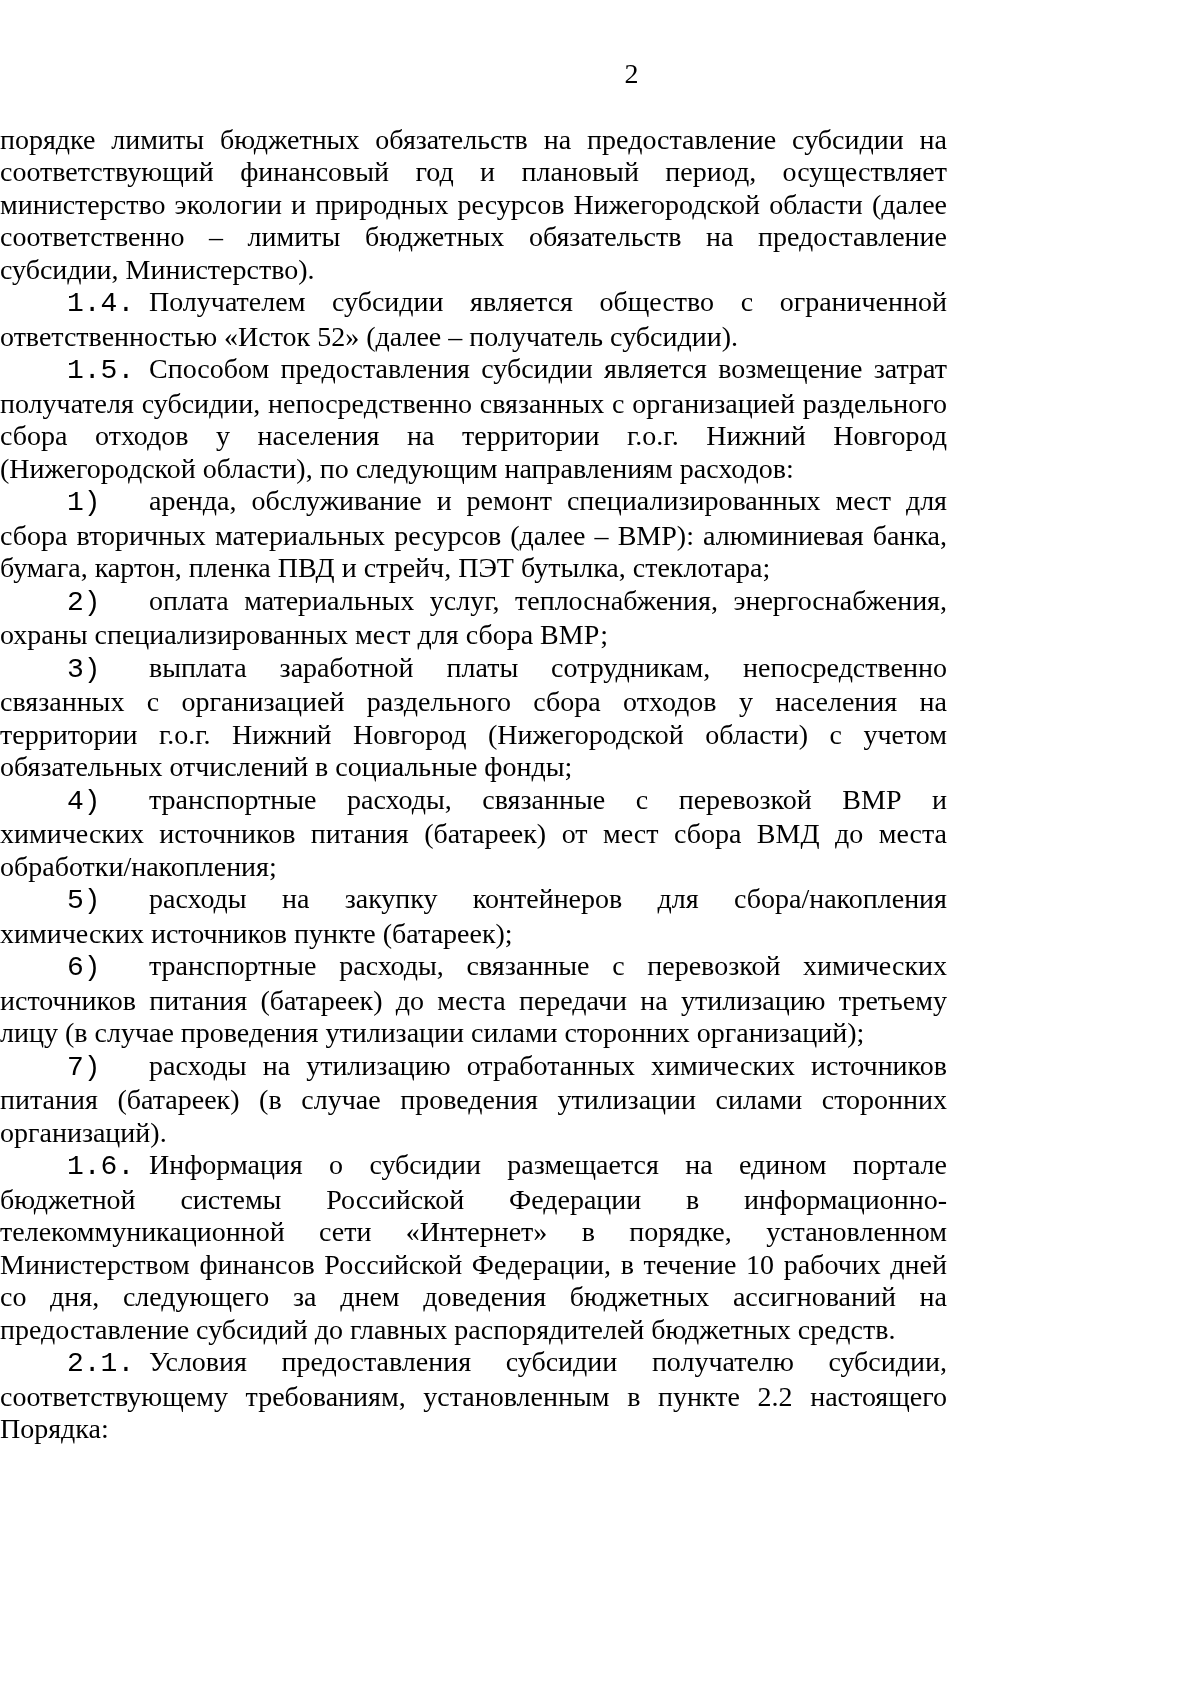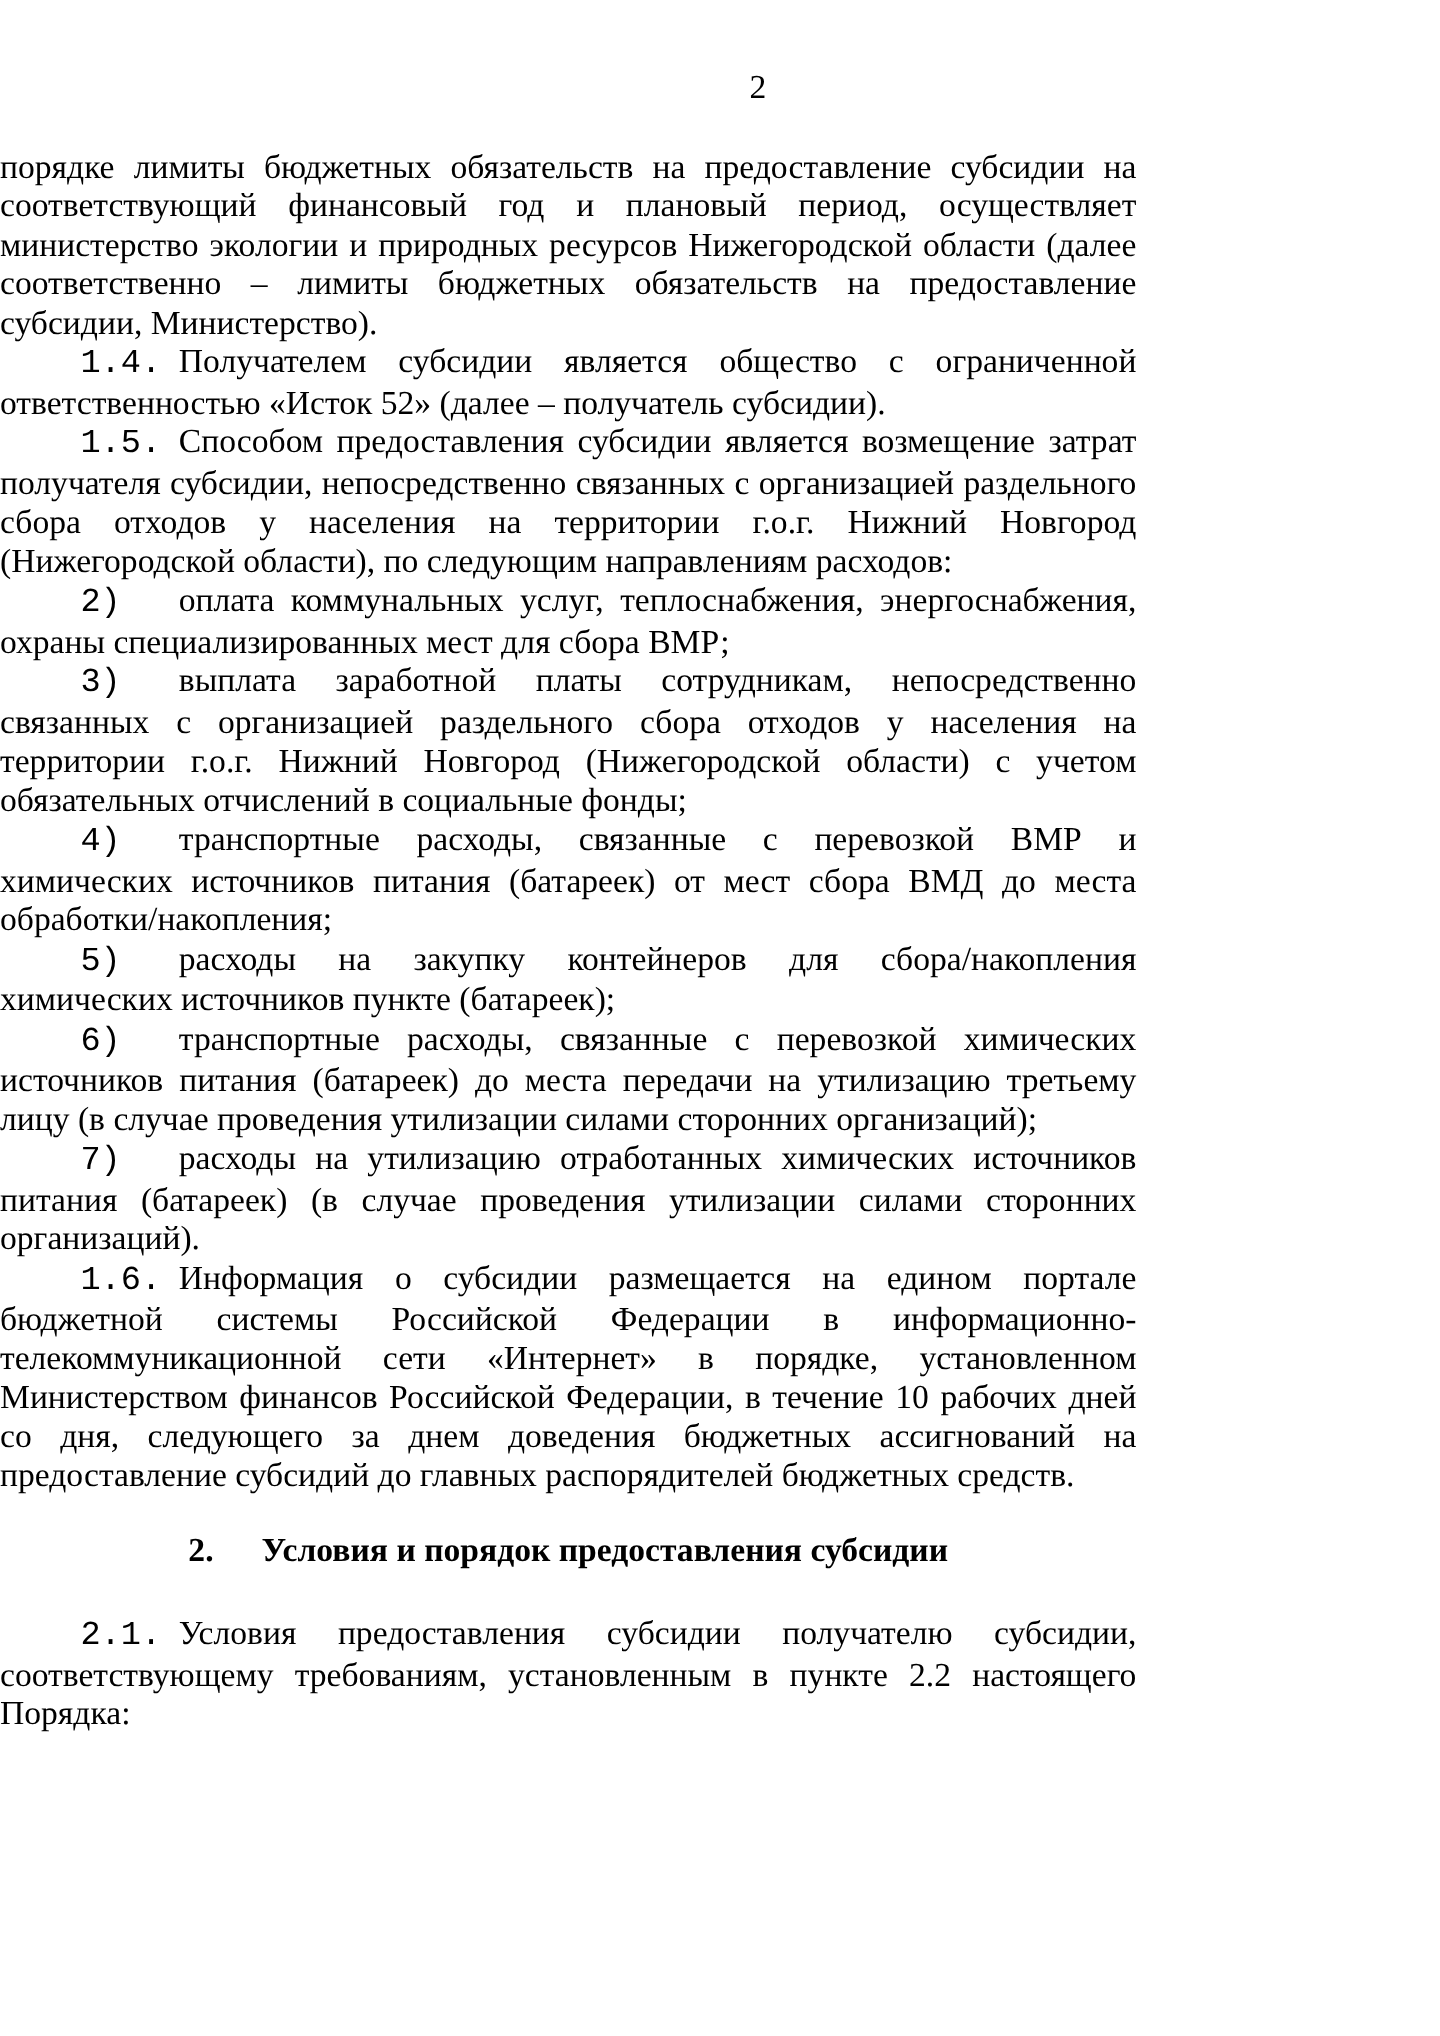--- a/index.html
+++ b/index.html
@@ -61,33 +61,33 @@
   <div class="page-number">2</div>
 
   <div class="content">
 
     <p class="para continuation"><span>порядке лимиты бюджетных обязательств на предоставление субсидии на соответствующий финансовый год и плановый период, осуществляет министерство экологии и природных ресурсов Нижегородской области (далее соответственно – лимиты бюджетных обязательств на предоставление субсидии, Министерство).</span></p>
 
     <p class="para"><span class="pnum">1.4.</span><span>Получателем субсидии является общество с ограниченной ответственностью «Исток 52» (далее – получатель субсидии).</span></p>
 
     <p class="para"><span class="pnum">1.5.</span><span>Способом предоставления субсидии является возмещение затрат получателя субсидии, непосредственно связанных с организацией раздельного сбора отходов у населения на территории г.о.г. Нижний Новгород (Нижегородской области), по следующим направлениям расходов:</span></p>
 
+    <p class="para"><span class="pnum">1)</span><span>аренда, обслуживание и ремонт специализированных мест для сбора вторичных материальных ресурсов (далее – ВМР): алюминиевая банка, бумага, картон, пленка ПВД и стрейч, ПЭТ бутылка, стеклотара;</span></p>
 
-    <p class="para"><span class="pnum">2)</span><span>оплата коммунальных услуг, теплоснабжения, энергоснабжения, охраны специализированных мест для сбора ВМР;</span></p>
+    <p class="para"><span class="pnum">2)</span><span>оплата материальных услуг, теплоснабжения, энергоснабжения, охраны специализированных мест для сбора ВМР;</span></p>
 
     <p class="para"><span class="pnum">3)</span><span>выплата заработной платы сотрудникам, непосредственно связанных с организацией раздельного сбора отходов у населения на территории г.о.г. Нижний Новгород (Нижегородской области) с учетом обязательных отчислений в социальные фонды;</span></p>
 
     <p class="para"><span class="pnum">4)</span><span>транспортные расходы, связанные с перевозкой ВМР и химических источников питания (батареек) от мест сбора ВМД до места обработки/накопления;</span></p>
 
     <p class="para"><span class="pnum">5)</span><span>расходы на закупку контейнеров для сбора/накопления химических источников пункте (батареек);</span></p>
 
     <p class="para"><span class="pnum">6)</span><span>транспортные расходы, связанные с перевозкой химических источников питания (батареек) до места передачи на утилизацию третьему лицу (в случае проведения утилизации силами сторонних организаций);</span></p>
 
     <p class="para"><span class="pnum">7)</span><span>расходы на утилизацию отработанных химических источников питания (батареек) (в случае проведения утилизации силами сторонних организаций).</span></p>
 
     <p class="para"><span class="pnum">1.6.</span><span>Информация о субсидии размещается на едином портале бюджетной системы Российской Федерации в информационно-телекоммуникационной сети «Интернет» в порядке, установленном Министерством финансов Российской Федерации, в течение 10 рабочих дней со дня, следующего за днем доведения бюджетных ассигнований на предоставление субсидий до главных распорядителей бюджетных средств.</span></p>
 
-    <div class="section-heading"><span class="hnum">2.</span><span>Условия и порядок предоставления субсидии</span></div>
 
     <p class="para"><span class="pnum">2.1.</span><span>Условия предоставления субсидии получателю субсидии, соответствующему требованиям, установленным в пункте 2.2 настоящего Порядка:</span></p>
 
   </div>
 </div>
 
 </body></html>

